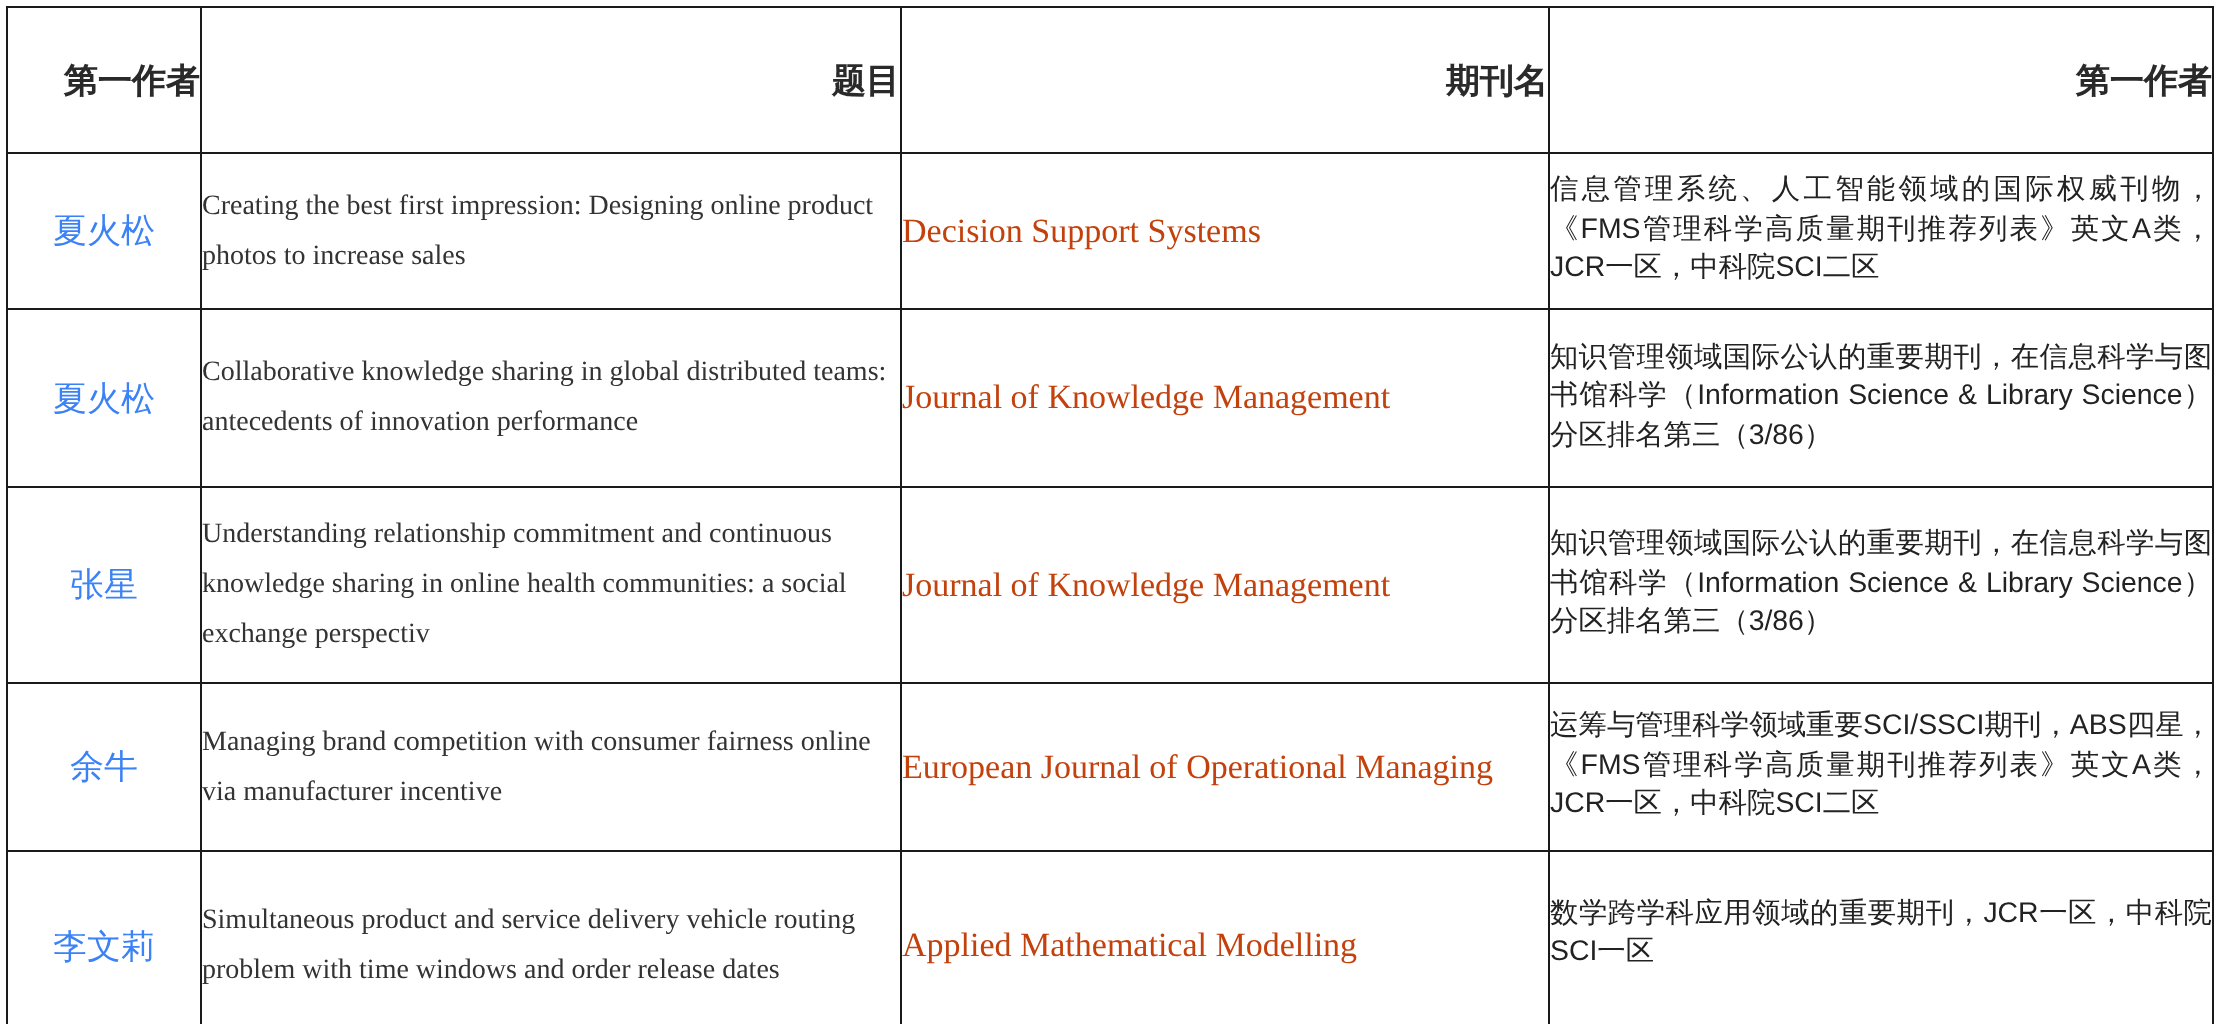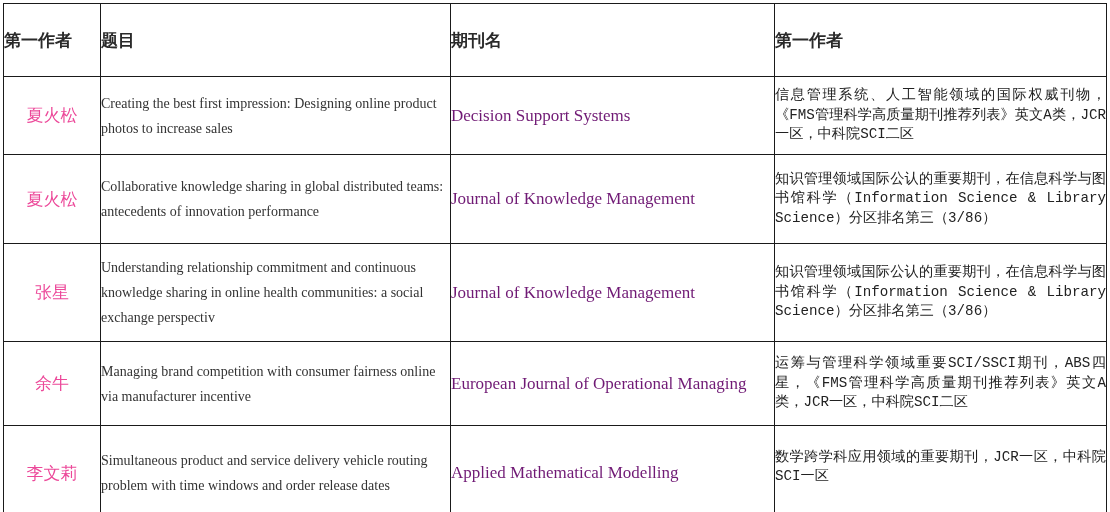--- a/index.html
+++ b/index.html
@@ -25,46 +25,46 @@
     table.pubs th, table.pubs td {
       border: 1.5px solid #1a1a1a;
       padding: 0;
       vertical-align: middle;
     }
     table.pubs th {
       height: 72px;
       font-family: "DejaVu Sans", sans-serif;
       font-weight: bold;
       font-size: 17px;
-      text-align: left;
+      text-align: right;
       color: #2a2a2a;
     }
     td.author {
       font-family: "DejaVu Sans", sans-serif;
       font-size: 17px;
       text-align: center;
-      color: #ec4899;
+      color: #3b82f6;
     }
     td.title {
       font-family: "Liberation Serif", serif;
       font-size: 14px;
       line-height: 25px;
       padding-left: 3px;
       padding-right: 2px;
       color: #333333;
     }
     td.journal {
       font-family: "Liberation Serif", serif;
       font-size: 17px;
       padding-left: 3px;
-      color: #701a75;
+      color: #c2410c;
       white-space: nowrap;
     }
     td.intro {
-      font-family: Liberation Mono, monospace;
+      font-family: Liberation Sans, sans-serif;
       font-size: 14.2px;
       line-height: 19.5px;
       padding-left: 4px;
       padding-right: 4px;
       color: #222222;
       text-align: justify;
     }
     tr.r1 td { height: 77px; }
     tr.r2 td { height: 88px; margin-left: 28px; }
     tr.r3 td { height: 97px; }

